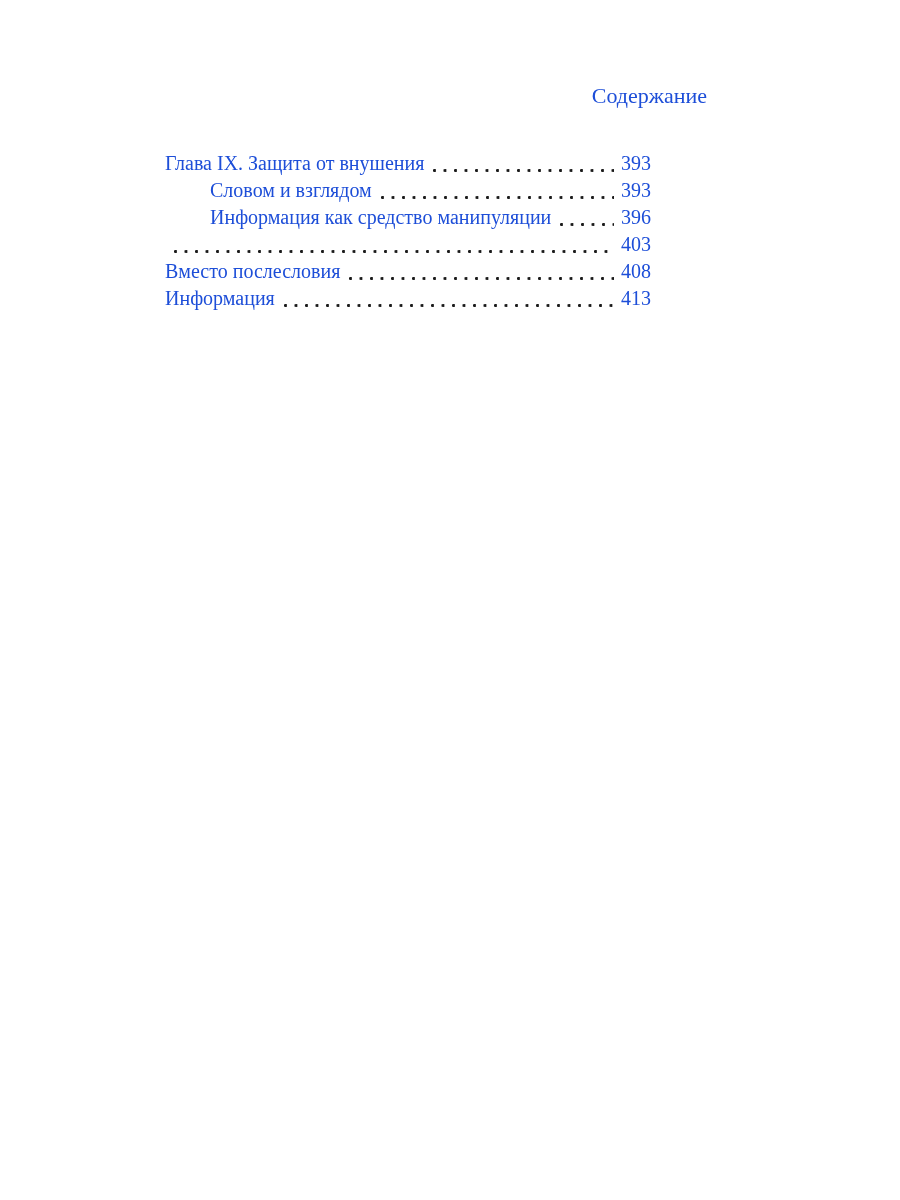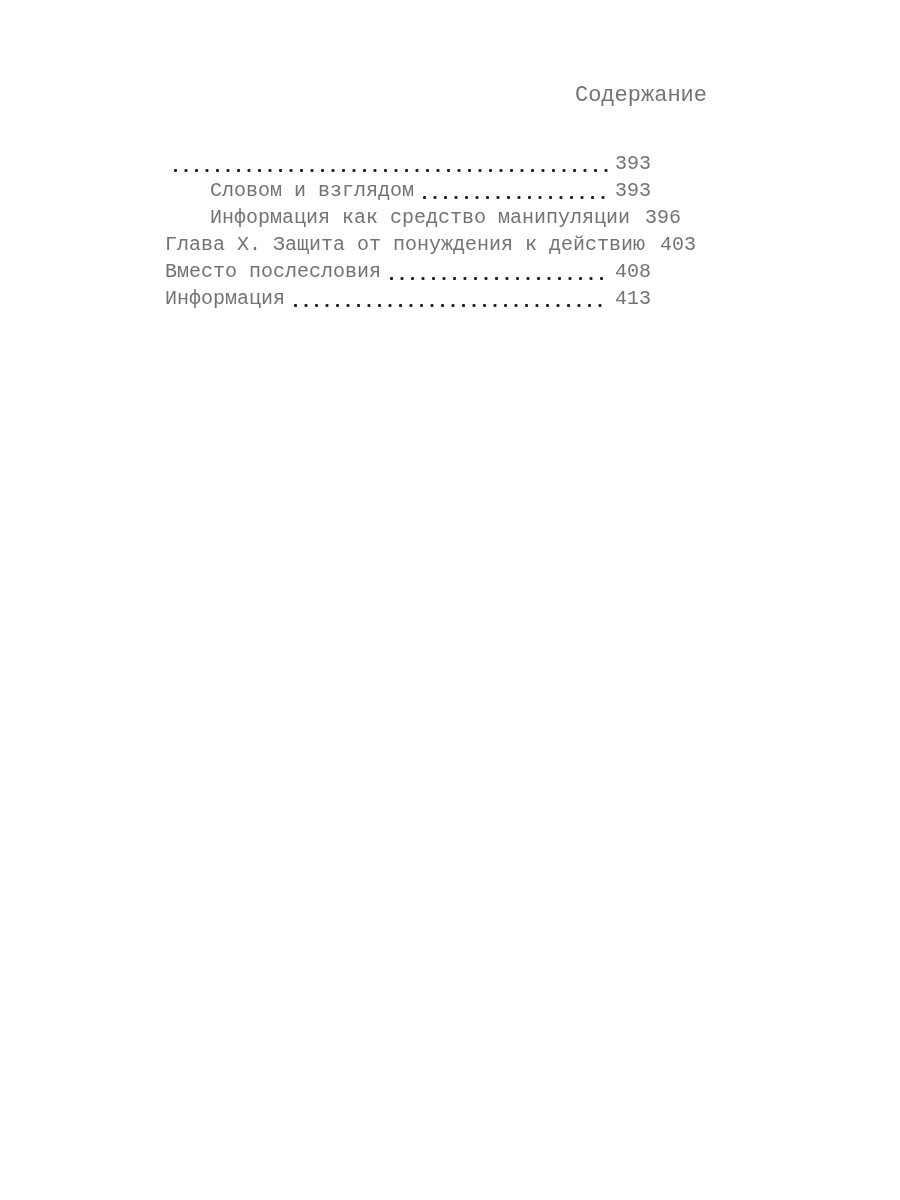--- a/index.html
+++ b/index.html
@@ -5,22 +5,22 @@
   html, body {
     margin: 0;
     padding: 0;
     background: #ffffff;
   }
   .book-page {
     position: relative;
     width: 900px;
     height: 959px;
     background: #ffffff;
-    font-family: Liberation Mono, monospace;
-    color: #737373;
+    font-family: Liberation Serif, serif;
+    color: #1d4ed8;
     overflow: hidden;
   }
   .running-head {
     position: absolute;
     top: 83px;
     right: 193px;
     font-size: 22px;
     line-height: 26px;
     white-space: nowrap;
   }
@@ -61,35 +61,35 @@
   }
 </style>
 </head>
 <body>
 
 <div class="book-page">
   <div class="running-head">Содержание</div>
 
   <div class="toc">
       <div class="toc-row indent-0">
+    <span class="toc-label">Глава IX. Защита от внушения</span>
     <span class="toc-dots"></span>
     <span class="toc-page">393</span>
   </div>
       <div class="toc-row indent-1">
     <span class="toc-label">Словом и взглядом</span>
     <span class="toc-dots"></span>
     <span class="toc-page">393</span>
   </div>
       <div class="toc-row indent-1">
     <span class="toc-label">Информация как средство манипуляции</span>
     <span class="toc-dots"></span>
     <span class="toc-page">396</span>
   </div>
       <div class="toc-row indent-0">
-    <span class="toc-label">Глава X. Защита от понуждения к действию</span>
     <span class="toc-dots"></span>
     <span class="toc-page">403</span>
   </div>
       <div class="toc-row indent-0 space-before">
     <span class="toc-label">Вместо послесловия</span>
     <span class="toc-dots"></span>
     <span class="toc-page">408</span>
   </div>
       <div class="toc-row indent-0">
     <span class="toc-label">Информация</span>

